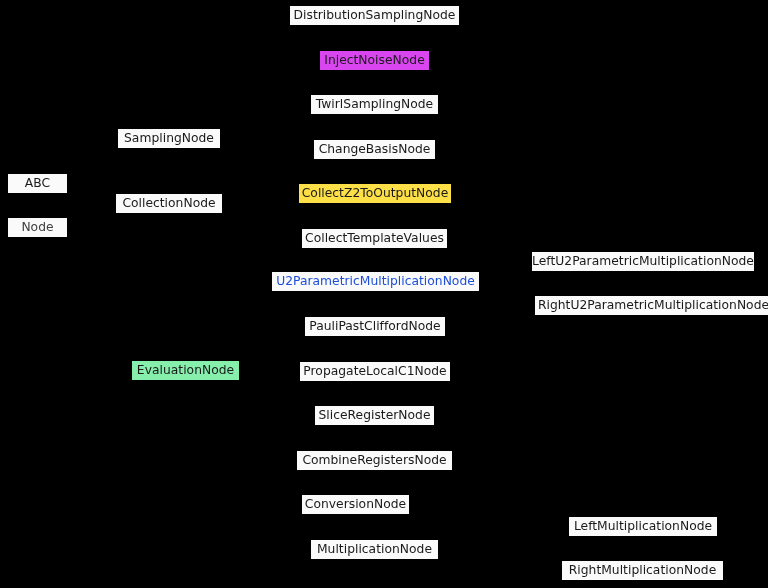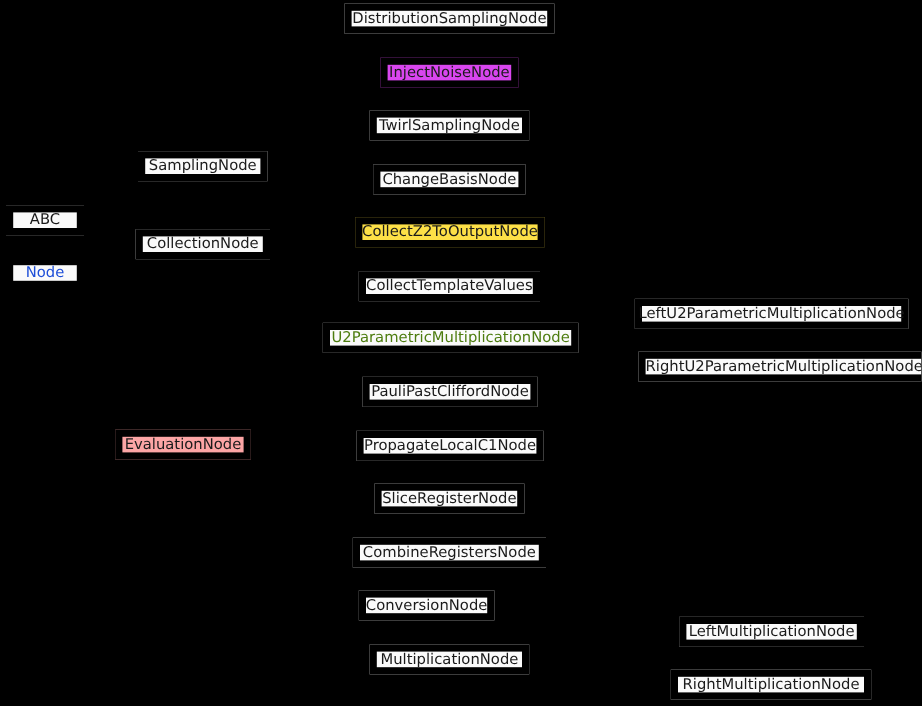--- a/index.html
+++ b/index.html
@@ -21,21 +21,21 @@
     left: 0;
     top: 0;
     width: 768px;
     height: 588px;
     pointer-events: none;
   }
   .node-box {
     position: absolute;
     box-sizing: border-box;
     background: #fafafa;
-    border: 6px solid #ef4444;
+    border: 3px solid #ef4444;
     color: #1a1a1a;
     display: flex;
     align-items: center;
     justify-content: center;
     white-space: nowrap;
     font-size: 12.3px;
     line-height: 1;
     letter-spacing: 0.02px;
     cursor: pointer;
   }
@@ -64,31 +64,31 @@
       <path d="M 226 370.5 H 260 V 460.5 H 294" fill="none" stroke="#000000" stroke-width="1"></path>
       <path d="M 226 370.5 H 272 V 504.5 H 318" fill="none" stroke="#000000" stroke-width="1"></path>
       <path d="M 226 370.5 H 267 V 549.5 H 308" fill="none" stroke="#000000" stroke-width="1"></path>
       <path d="M 482 281.5 H 505.5 V 261.5 H 529" fill="none" stroke="#000000" stroke-width="1"></path>
       <path d="M 482 281.5 H 502 V 305.5 H 522" fill="none" stroke="#000000" stroke-width="1"></path>
       <path d="M 441 549.5 H 503.5 V 526.5 H 566" fill="none" stroke="#000000" stroke-width="1"></path>
       <path d="M 441 549.5 H 500 V 570.5 H 559" fill="none" stroke="#000000" stroke-width="1"></path>
     </svg>
   <div id="node-layer">
       <div class="node-box" style="left: 5px; top: 171px; width: 65px; height: 25px; background: rgb(250, 250, 250); border-color: rgb(0, 0, 0); color: rgb(26, 26, 26);">ABC</div>
-      <div class="node-box" style="left: 5px; top: 215px; width: 65px; height: 25px; background: rgb(250, 250, 250); border-color: rgb(0, 0, 0); color: #1d4ed8;">Node</div>
+      <div class="node-box" style="left: 5px; top: 215px; width: 65px; height: 25px; background: rgb(250, 250, 250); border-color: rgb(0, 0, 0); color: #404040;">Node</div>
       <div class="node-box" style="left: 115px; top: 126px; width: 108px; height: 25px; background: rgb(250, 250, 250); border-color: rgb(0, 0, 0); color: rgb(26, 26, 26);">SamplingNode</div>
       <div class="node-box" style="left: 113px; top: 191px; width: 112px; height: 25px; background: rgb(250, 250, 250); border-color: rgb(0, 0, 0); color: rgb(26, 26, 26);">CollectionNode</div>
-      <div class="node-box" style="left: 96px; top: 358px; width: 113px; height: 25px; background: #fca5a5; border-color: rgb(0, 0, 0); color: rgb(26, 26, 26);">EvaluationNode</div>
+      <div class="node-box" style="left: 129px; top: 358px; width: 113px; height: 25px; background: #86efac; border-color: rgb(0, 0, 0); color: rgb(26, 26, 26);">EvaluationNode</div>
       <div class="node-box" style="left: 287px; top: 3px; width: 175px; height: 25px; background: rgb(250, 250, 250); border-color: rgb(0, 0, 0); color: rgb(26, 26, 26);">DistributionSamplingNode</div>
       <div class="node-box" style="left: 317px; top: 48px; width: 115px; height: 25px; background: #d946ef; border-color: rgb(0, 0, 0); color: rgb(26, 26, 26);">InjectNoiseNode</div>
       <div class="node-box" style="left: 308px; top: 92px; width: 133px; height: 25px; background: rgb(250, 250, 250); border-color: rgb(0, 0, 0); color: rgb(26, 26, 26);">TwirlSamplingNode</div>
       <div class="node-box" style="left: 311px; top: 137px; width: 127px; height: 25px; background: rgb(250, 250, 250); border-color: rgb(0, 0, 0); color: rgb(26, 26, 26);">ChangeBasisNode</div>
       <div class="node-box" style="left: 296px; top: 181px; width: 158px; height: 25px; background: #fde047; border-color: rgb(0, 0, 0); color: rgb(26, 26, 26);">CollectZ2ToOutputNode</div>
       <div class="node-box" style="left: 299px; top: 226px; width: 151px; height: 25px; background: rgb(250, 250, 250); border-color: rgb(0, 0, 0); color: rgb(26, 26, 26);">CollectTemplateValues</div>
-      <div class="node-box" style="left: 269px; top: 269px; width: 213px; height: 25px; background: rgb(250, 250, 250); border-color: rgb(0, 0, 0); color: #4d7c0f;">U2ParametricMultiplicationNode</div>
+      <div class="node-box" style="left: 269px; top: 269px; width: 213px; height: 25px; background: rgb(250, 250, 250); border-color: rgb(0, 0, 0); color: #1d4ed8;">U2ParametricMultiplicationNode</div>
       <div class="node-box" style="left: 302px; top: 314px; width: 146px; height: 25px; background: rgb(250, 250, 250); border-color: rgb(0, 0, 0); color: rgb(26, 26, 26);">PauliPastCliffordNode</div>
       <div class="node-box" style="left: 297px; top: 359px; width: 156px; height: 25px; background: rgb(250, 250, 250); border-color: rgb(0, 0, 0); color: rgb(26, 26, 26);">PropagateLocalC1Node</div>
       <div class="node-box" style="left: 312px; top: 403px; width: 125px; height: 25px; background: rgb(250, 250, 250); border-color: rgb(0, 0, 0); color: rgb(26, 26, 26);">SliceRegisterNode</div>
       <div class="node-box" style="left: 294px; top: 448px; width: 161px; height: 25px; background: rgb(250, 250, 250); border-color: rgb(0, 0, 0); color: rgb(26, 26, 26);">CombineRegistersNode</div>
       <div class="node-box" style="left: 299px; top: 492px; width: 113px; height: 25px; background: rgb(250, 250, 250); border-color: rgb(0, 0, 0); color: rgb(26, 26, 26);">ConversionNode</div>
       <div class="node-box" style="left: 308px; top: 537px; width: 133px; height: 25px; background: rgb(250, 250, 250); border-color: rgb(0, 0, 0); color: rgb(26, 26, 26);">MultiplicationNode</div>
       <div class="node-box" style="left: 529px; top: 249px; width: 228px; height: 25px; background: rgb(250, 250, 250); border-color: rgb(0, 0, 0); color: rgb(26, 26, 26);">LeftU2ParametricMultiplicationNode</div>
       <div class="node-box" style="left: 522px; top: 293px; width: 243px; height: 25px; background: rgb(250, 250, 250); border-color: rgb(0, 0, 0); color: rgb(26, 26, 26); margin-left: 10px;">RightU2ParametricMultiplicationNode</div>
       <div class="node-box" style="left: 566px; top: 514px; width: 154px; height: 25px; background: rgb(250, 250, 250); border-color: rgb(0, 0, 0); color: rgb(26, 26, 26);">LeftMultiplicationNode</div>
       <div class="node-box" style="left: 559px; top: 558px; width: 167px; height: 25px; background: rgb(250, 250, 250); border-color: rgb(0, 0, 0); color: rgb(26, 26, 26);">RightMultiplicationNode</div>

